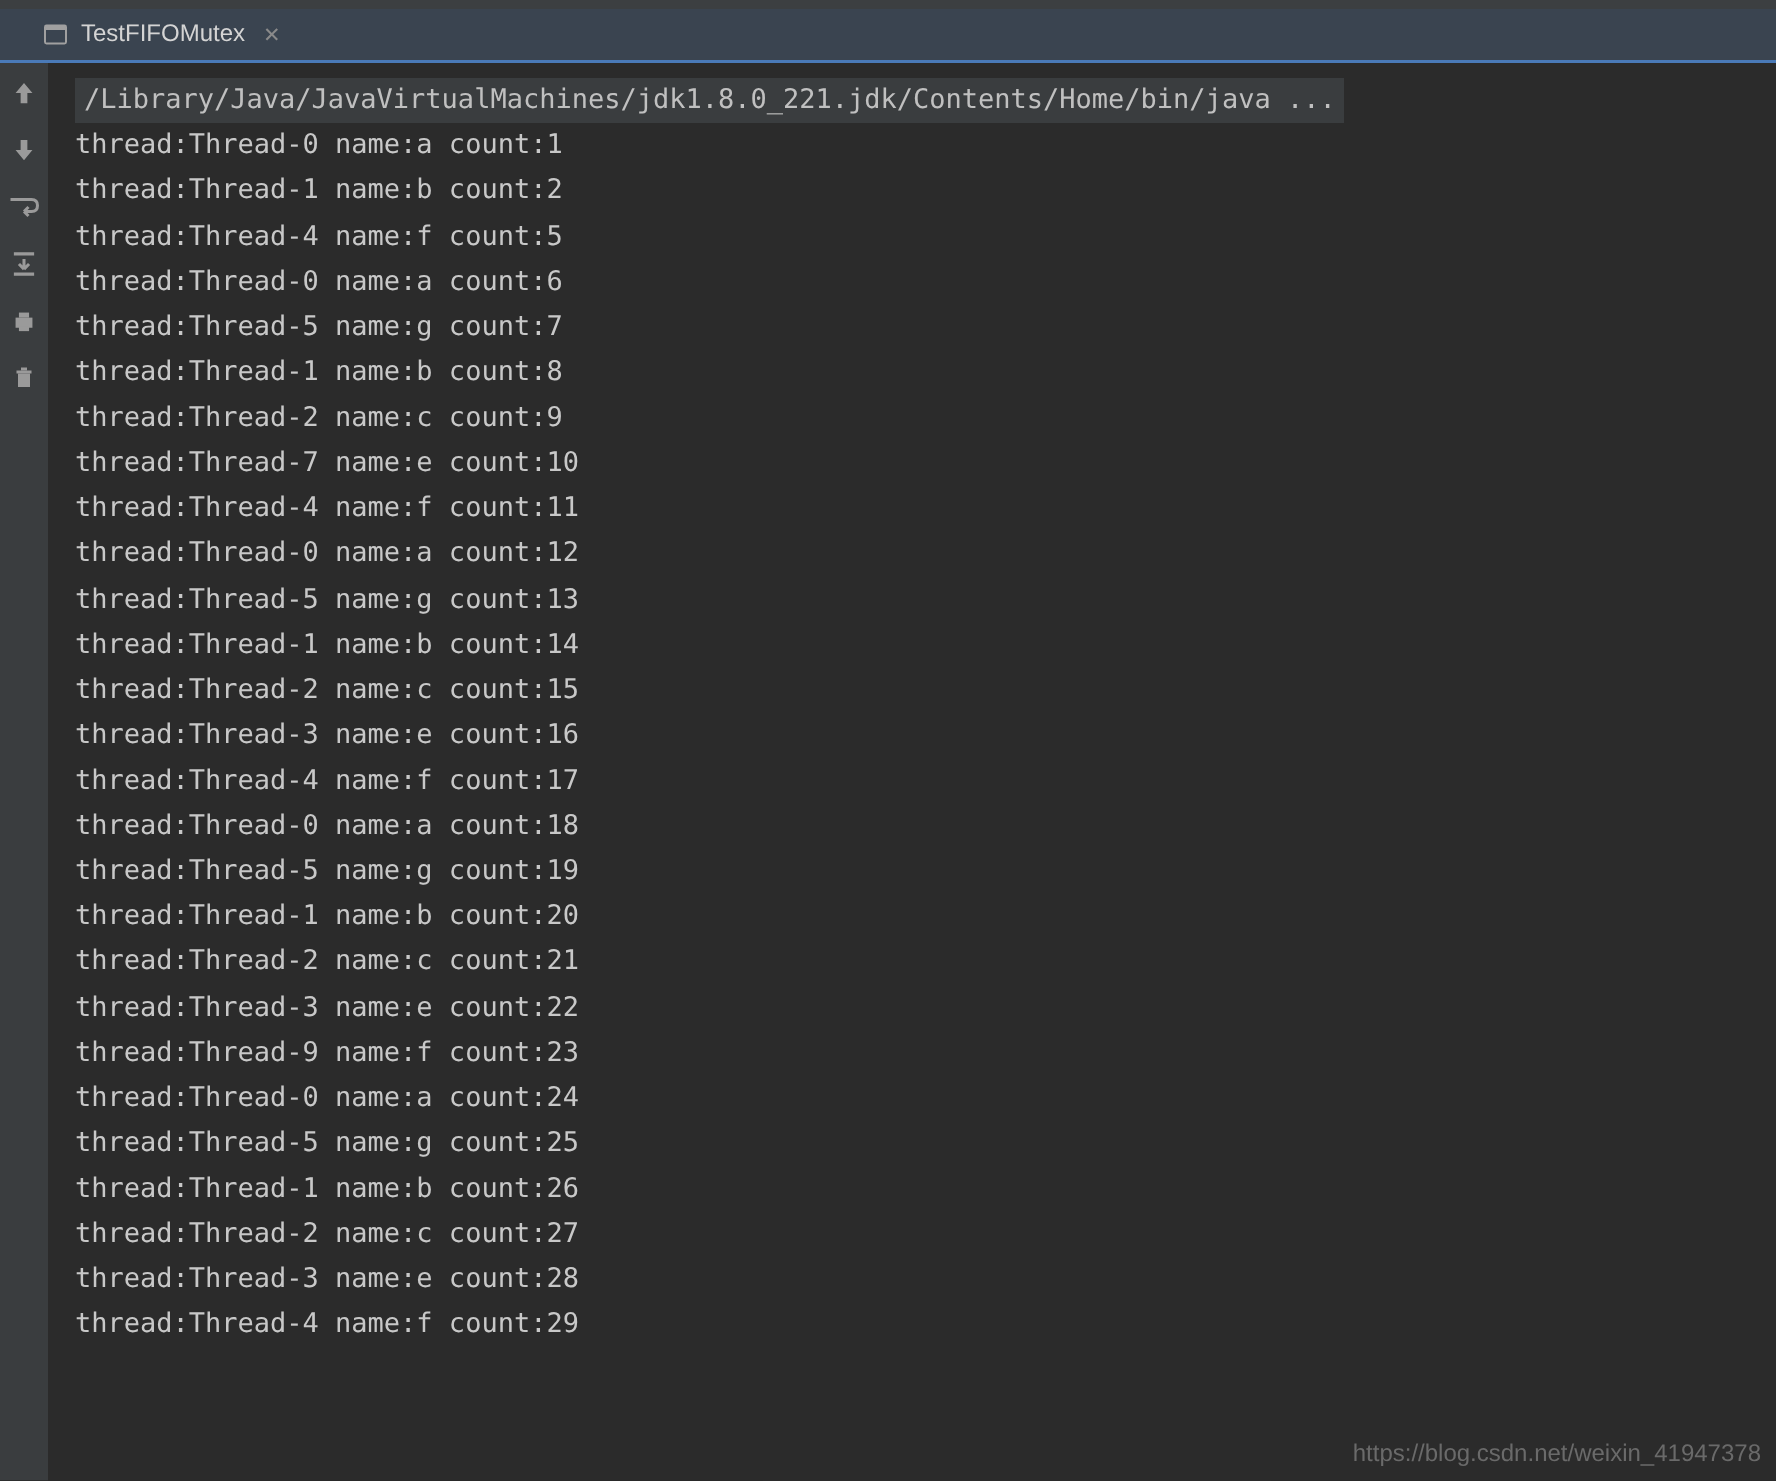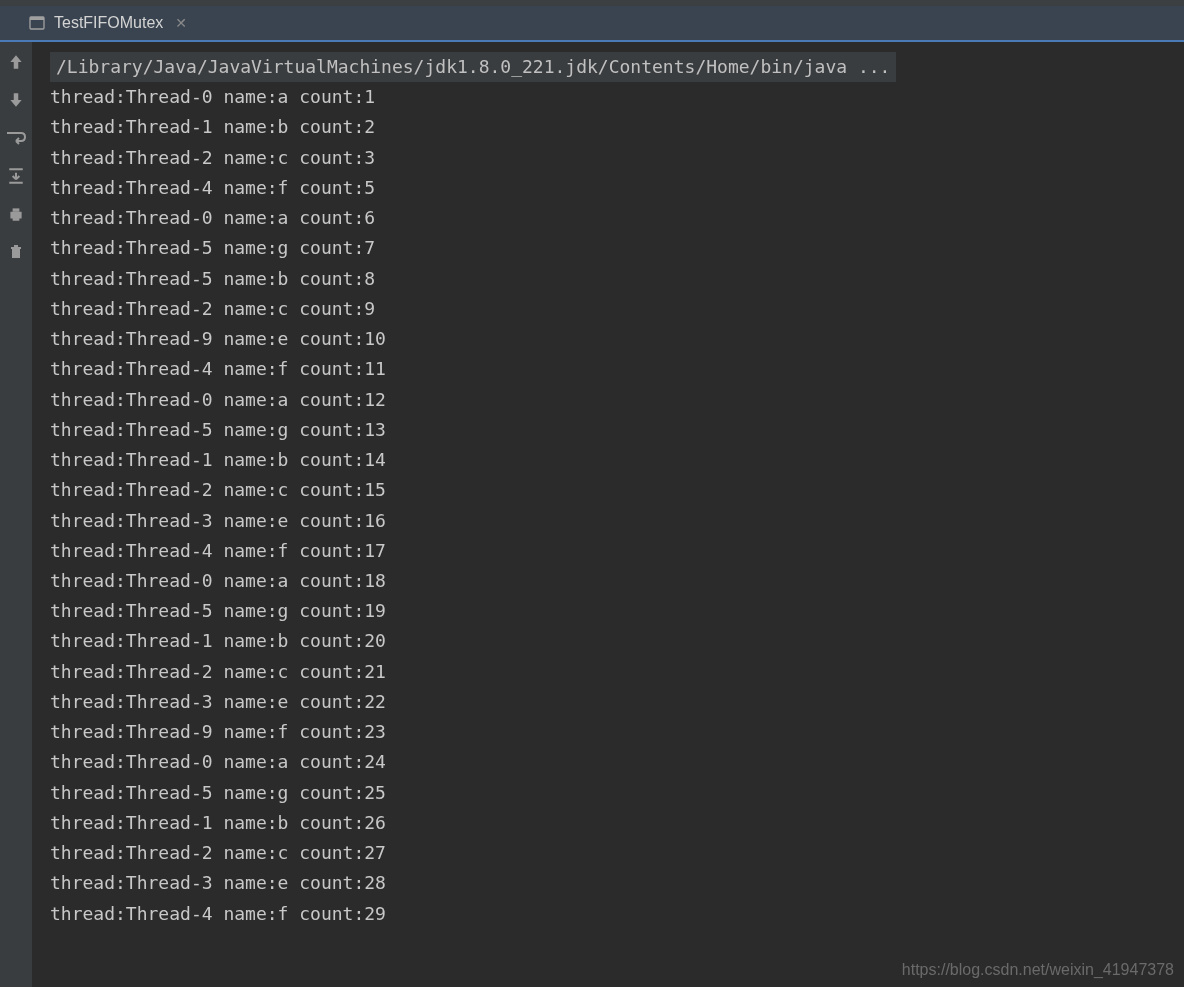--- a/index.html
+++ b/index.html
@@ -156,27 +156,26 @@
           <rect x="6" y="1" width="4" height="2" fill="#9a9a9a"></rect>
         </svg>
     </div>
   </div>
 
   <div class="console">
     <div class="console-line"><span class="command-line">/Library/Java/JavaVirtualMachines/jdk1.8.0_221.jdk/Contents/Home/bin/java ...</span></div>
     <div id="output-lines">
         <div class="console-line">thread:Thread-0 name:a count:1</div>
         <div class="console-line">thread:Thread-1 name:b count:2</div>
-        <div class="console-line">thread:Thread-2 name:c count:3</div>
         <div class="console-line">thread:Thread-4 name:f count:5</div>
         <div class="console-line">thread:Thread-0 name:a count:6</div>
         <div class="console-line">thread:Thread-5 name:g count:7</div>
-        <div class="console-line">thread:Thread-5 name:b count:8</div>
+        <div class="console-line">thread:Thread-1 name:b count:8</div>
         <div class="console-line">thread:Thread-2 name:c count:9</div>
-        <div class="console-line">thread:Thread-9 name:e count:10</div>
+        <div class="console-line">thread:Thread-7 name:e count:10</div>
         <div class="console-line">thread:Thread-4 name:f count:11</div>
         <div class="console-line">thread:Thread-0 name:a count:12</div>
         <div class="console-line">thread:Thread-5 name:g count:13</div>
         <div class="console-line">thread:Thread-1 name:b count:14</div>
         <div class="console-line">thread:Thread-2 name:c count:15</div>
         <div class="console-line">thread:Thread-3 name:e count:16</div>
         <div class="console-line">thread:Thread-4 name:f count:17</div>
         <div class="console-line">thread:Thread-0 name:a count:18</div>
         <div class="console-line">thread:Thread-5 name:g count:19</div>
         <div class="console-line">thread:Thread-1 name:b count:20</div>

